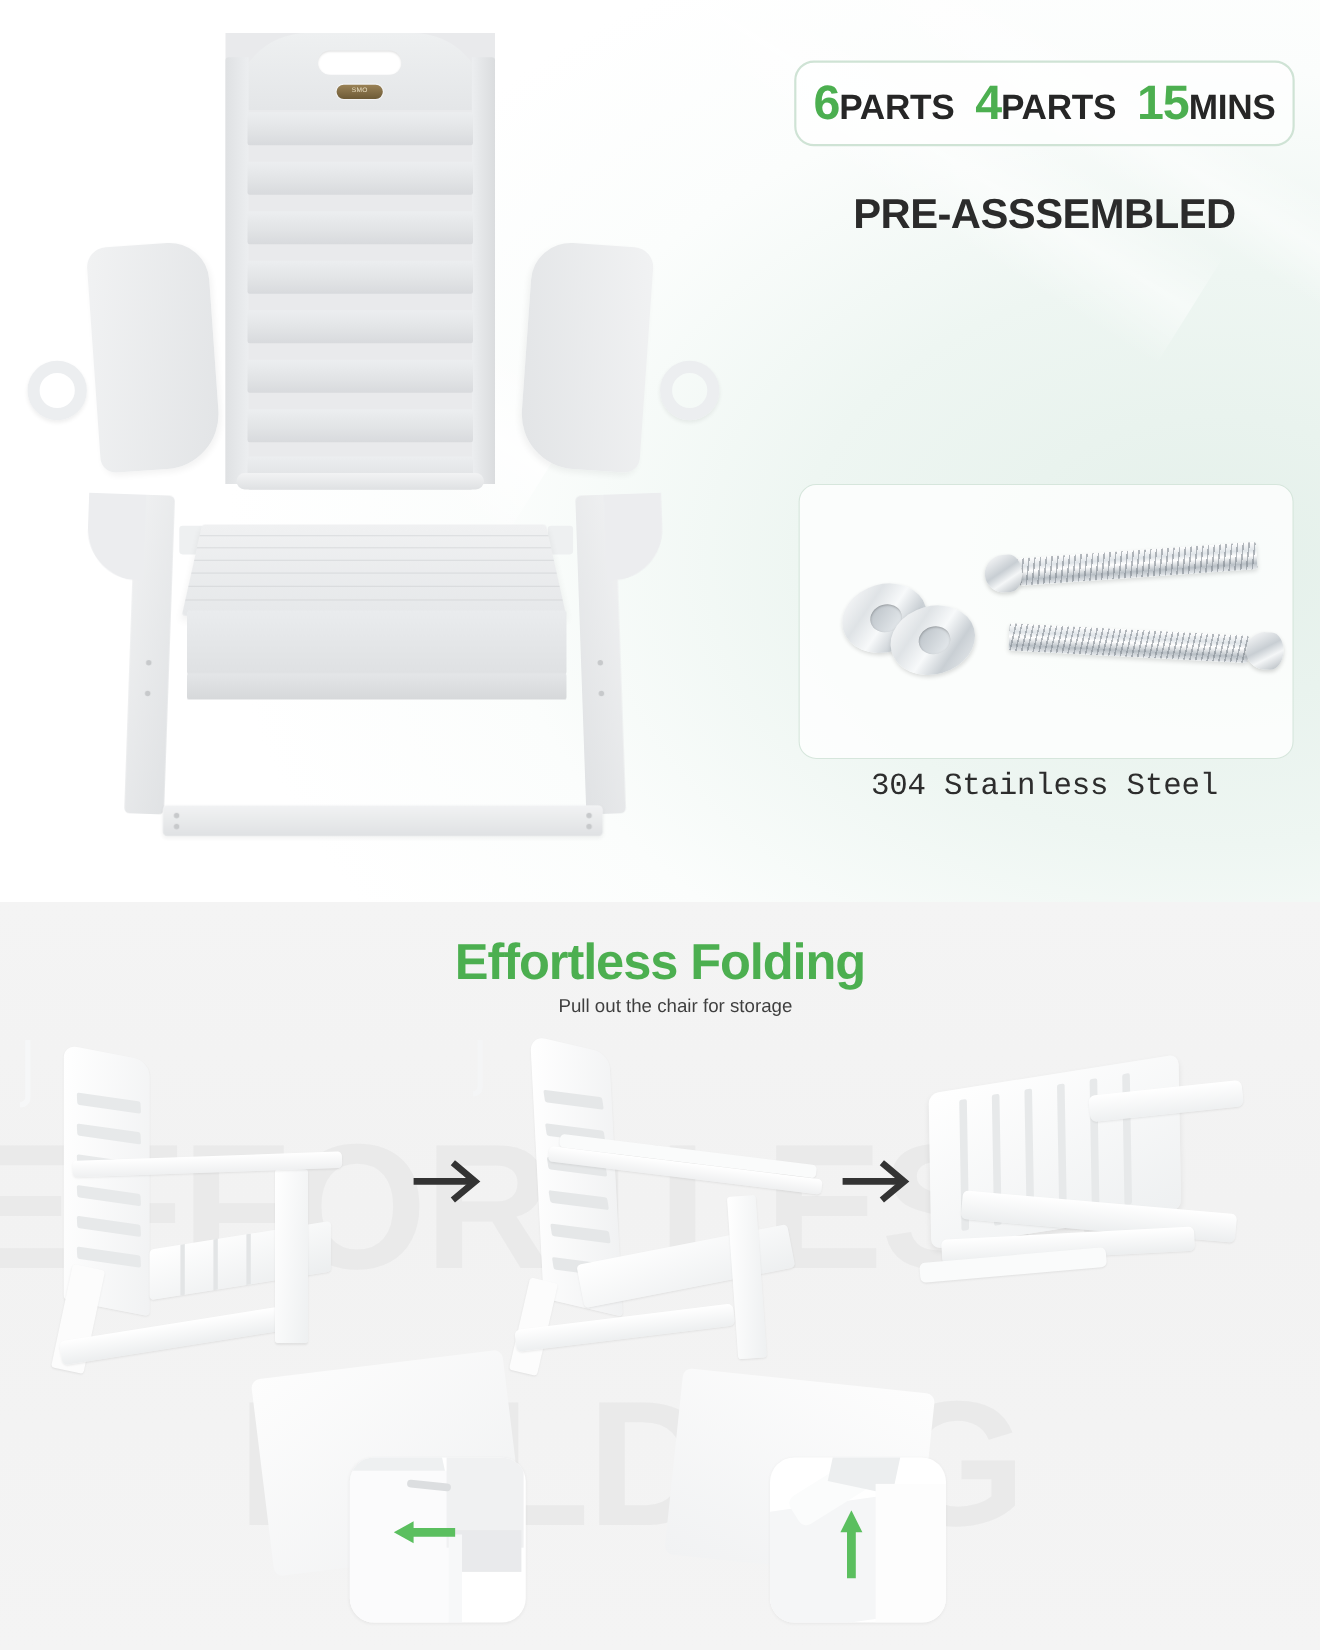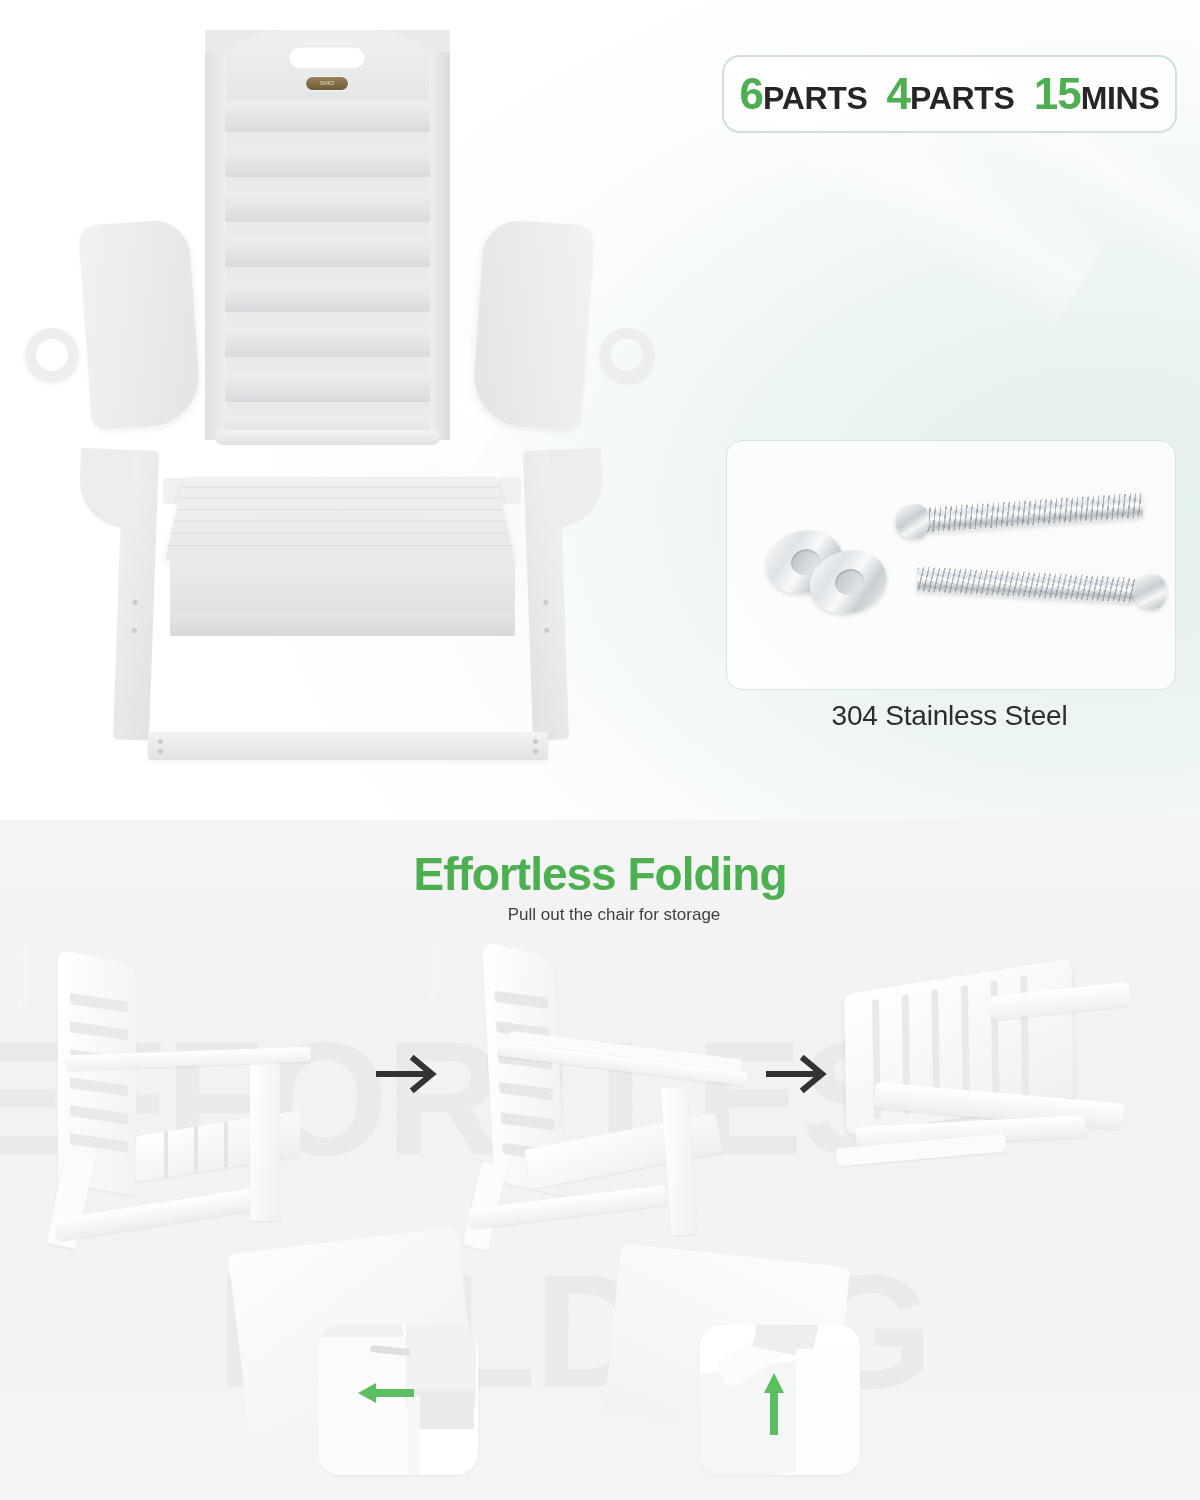--- a/index.html
+++ b/index.html
@@ -102,21 +102,21 @@
       repeating-linear-gradient(100deg, rgba(120,128,136,.55) 0 1.4px, rgba(255,255,255,0) 1.4px 5.2px),
       linear-gradient(180deg,#ffffff 0%,#dfe4e8 30%,#ffffff 48%,#b9c0c6 78%,#e7eaed 100%);
     box-shadow:0 2px 4px rgba(0,0,0,.13);
   }
   #bolt-top{ left:168px; top:58px; width:250px; transform:rotate(-4deg); }
   #bolt-top .head{ left:0; }
   #bolt-top .shank{ left:30px; width:218px; }
   #bolt-bot{ left:190px; top:130px; width:250px; transform:rotate(3deg); }
   #bolt-bot .head{ right:0; }
   #bolt-bot .shank{ left:0; width:218px; }
-  #hw-caption{ position:absolute; left:722px; top:700px; width:455px; text-align:center; font-size:28px; color:#2d2d2d; letter-spacing:-.2px; }
+  #hw-caption{ position:absolute; left:722px; top:700px; width:455px; text-align:center; font-size:28px; color:#2d2d2d; letter-spacing:-.2px;font-family:Liberation Mono, monospace; }
 
   
   #folding-section{
     position:absolute; left:0; top:820px; width:1200px; height:680px;
     background:linear-gradient(180deg,#f4f4f4 0%,#f2f2f2 40%,#f4f4f4 100%);
     overflow:hidden;
   }
   
   .watermark{ position:absolute; font-weight:bold; color:#eaeaea; letter-spacing:-2px; white-space:nowrap; user-select:none; }
   #wm-top{ left:-38px; top:185px; font-size:162px; }
@@ -254,20 +254,21 @@
       <span class="num">4</span>
       <span class="unit">PARTS</span>
     </div>
     <div class="stat">
       <span class="num">15</span>
       <span class="unit">MINS</span>
     </div>
   </div>
 
   <div id="pct-block">
+    <div id="pct-caption">PRE-ASSSEMBLED</div>
   </div>
 
   <div id="hardware-card">
     <div class="washer" id="washer-a">
         <div class="hole"></div>
       </div>
     <div class="washer" id="washer-b">
         <div class="hole"></div>
       </div>
     <div class="bolt" id="bolt-top">

